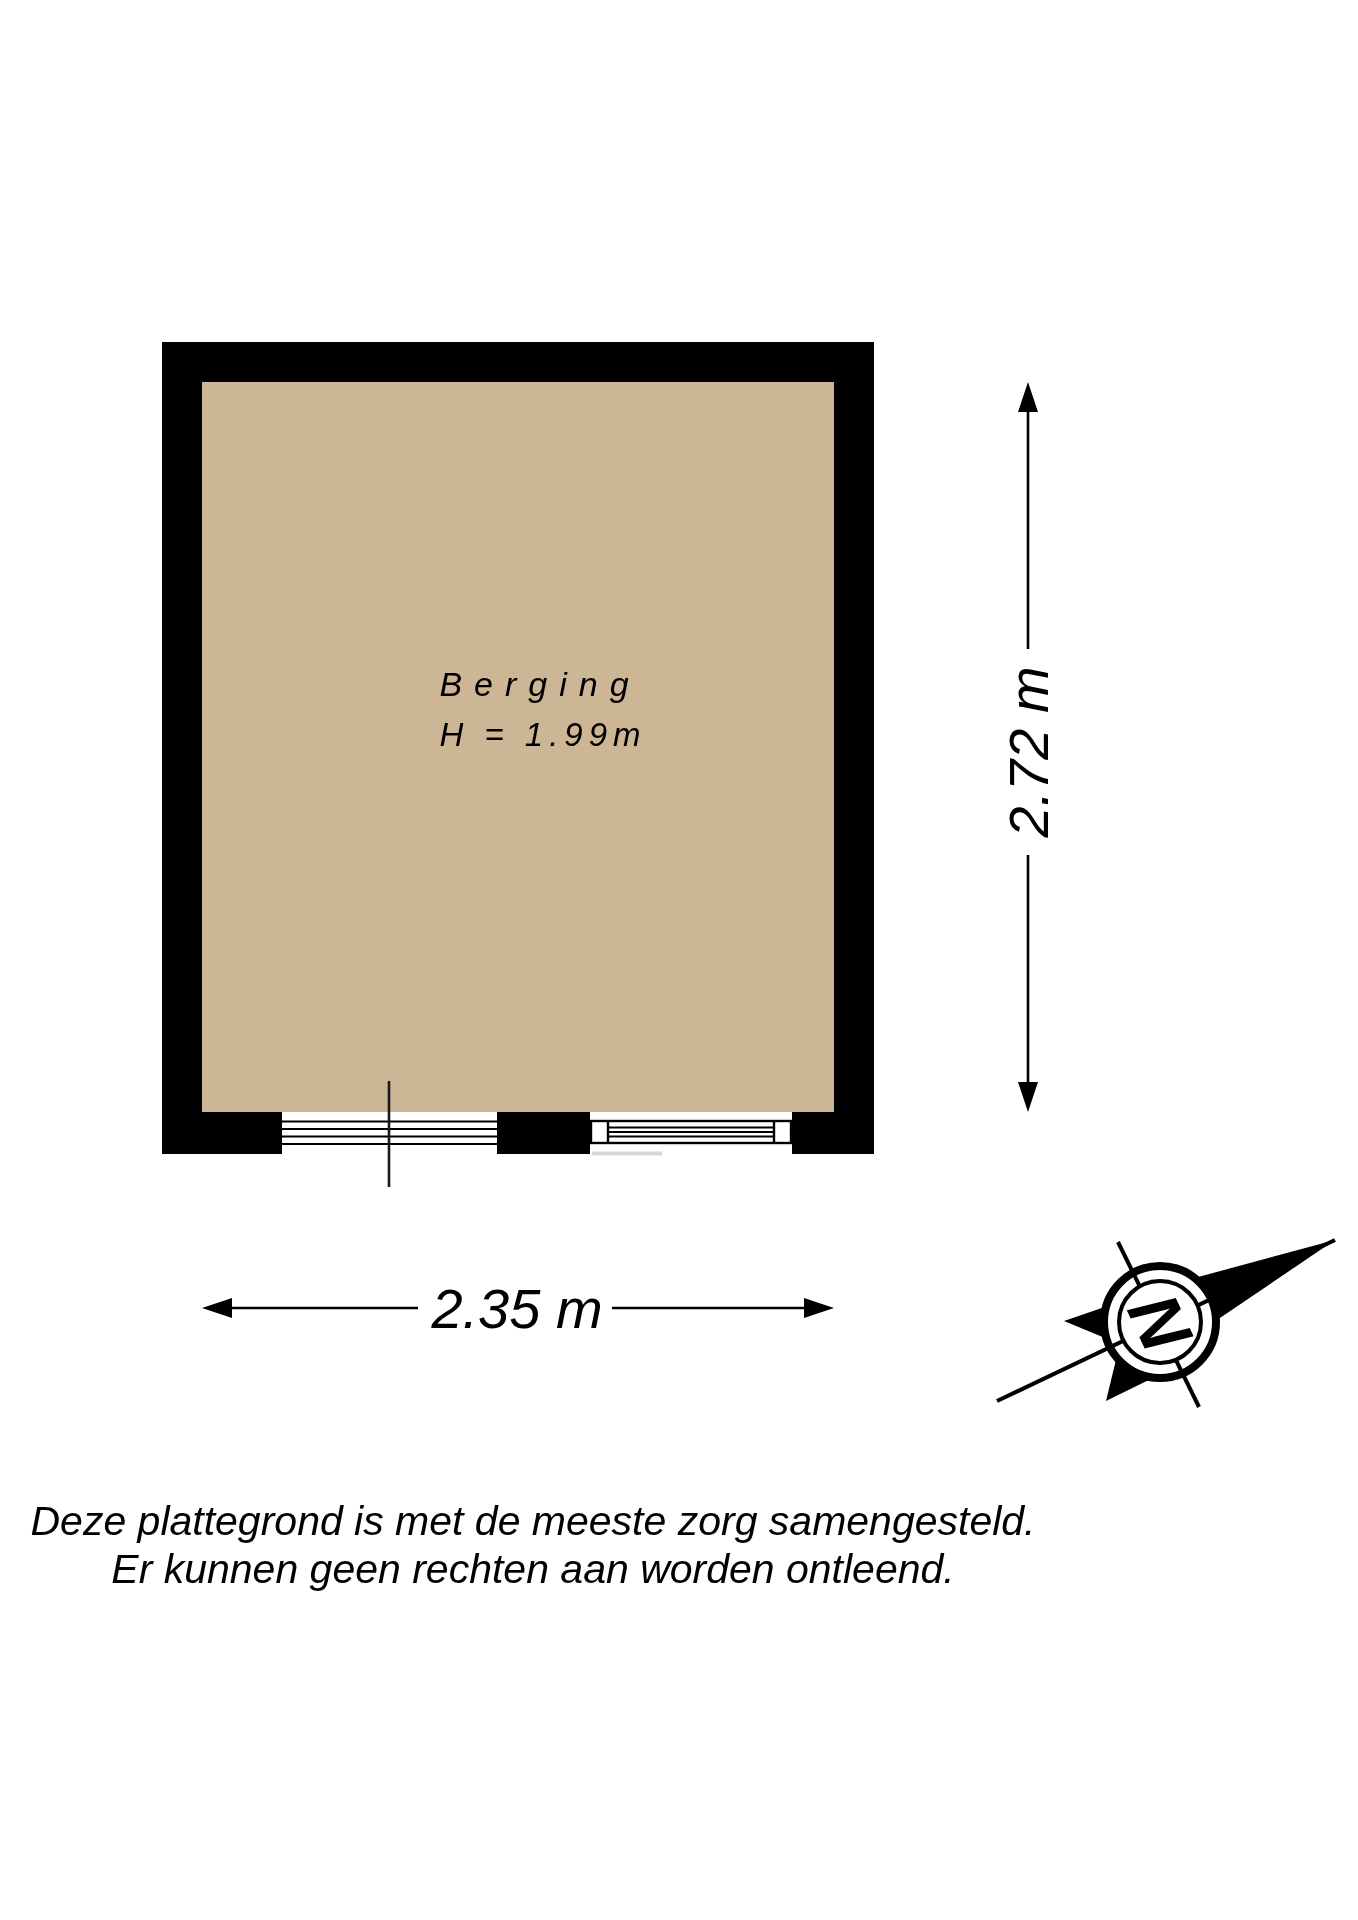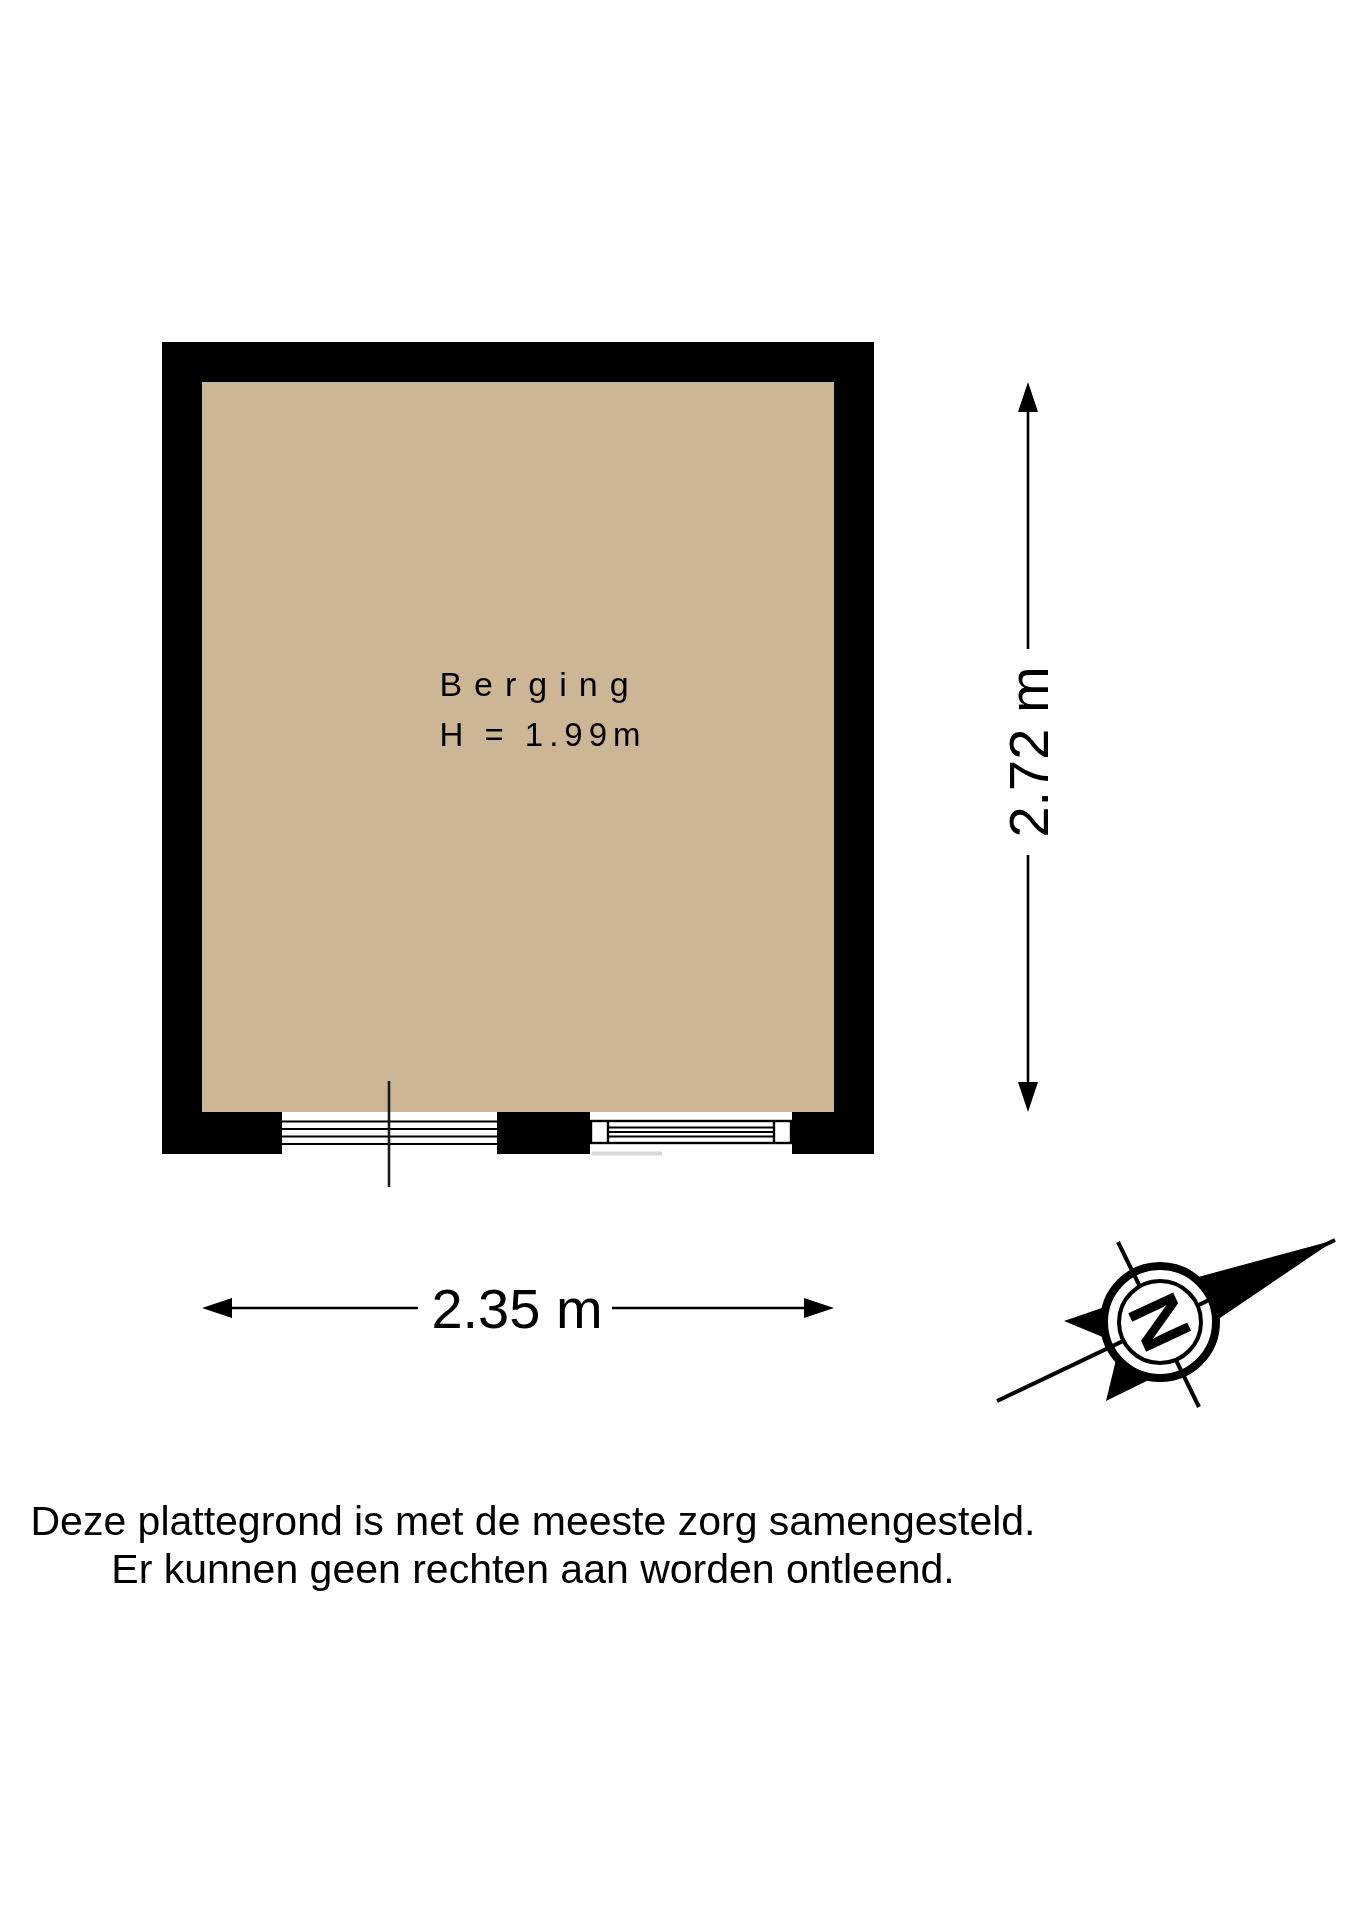--- a/index.html
+++ b/index.html
@@ -7,20 +7,21 @@
     padding: 0;
     background: #ffffff;
   }
   .canvas {
     position: relative;
     width: 1358px;
     height: 1920px;
     background: #ffffff;
     overflow: hidden;
     font-family: "Liberation Sans", sans-serif;
+    font-style: italic;
   }
   svg text {
     font-family: "Liberation Sans", "DejaVu Sans", sans-serif;
     fill: #000000;
   }
   .room-label   { font-size: 34px; letter-spacing: 12px; }
   .height-label { font-size: 33px; letter-spacing: 6px; }
   .dim-label    { font-size: 56px; }
   .disclaimer   { font-size: 41px; }
   .north-label  { font-size: 72px; font-weight: bold; }

